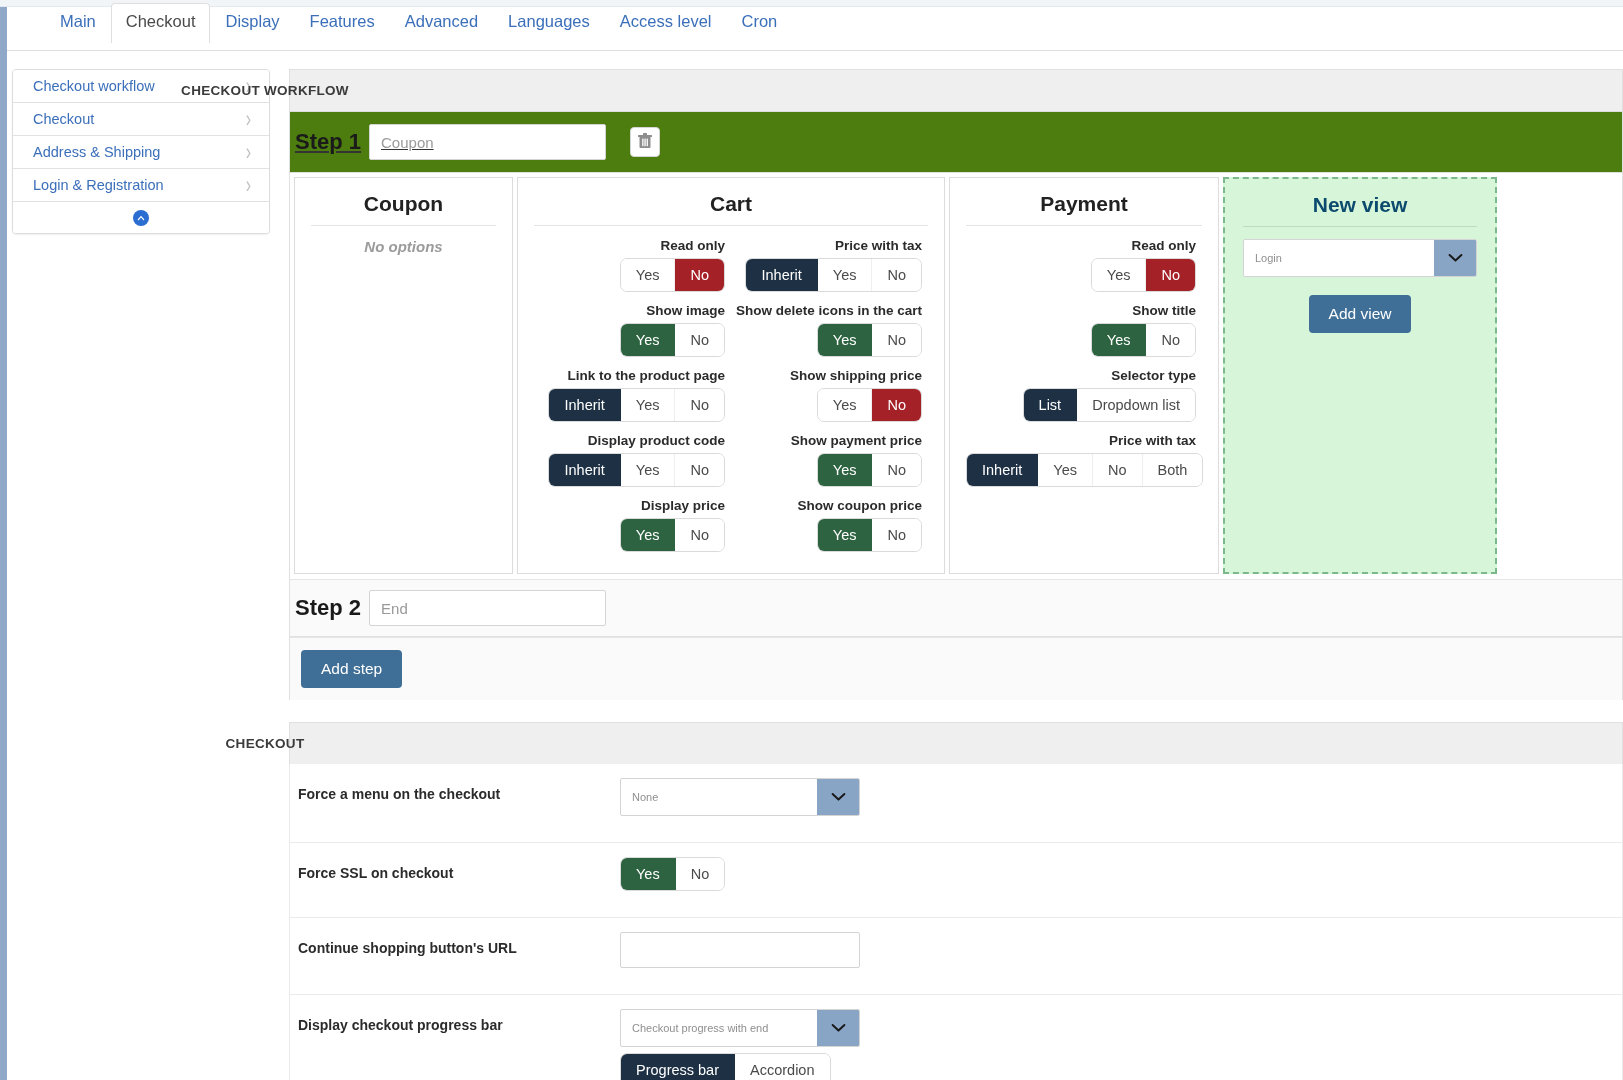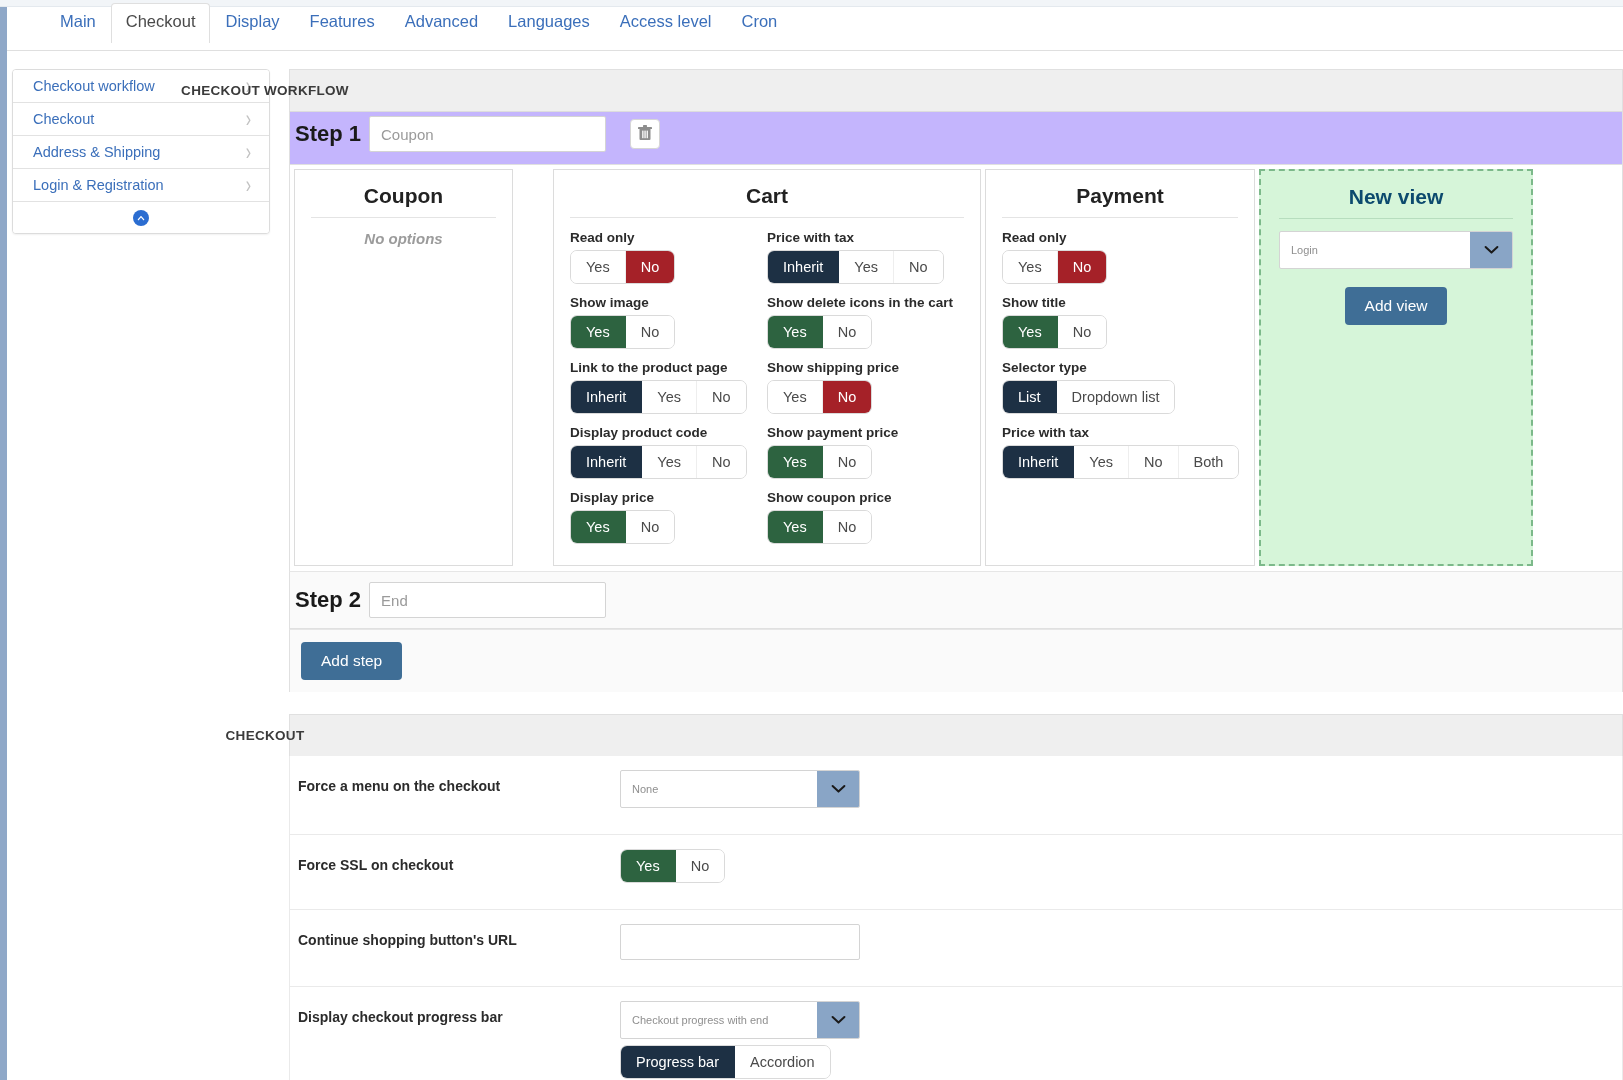--- a/index.html
+++ b/index.html
@@ -113,25 +113,25 @@
     border-bottom: none;
     height: 42px;
     display: flex; align-items: center; justify-content: center;
     font-weight: bold; font-size: 13.5px;
     letter-spacing: .3px;
     color: #3b3b3b;
   }
   .panel-head span { position: relative; left: -691px; }
 
   .stepbar {
-    background: #c4b5fd;
+    background: #4d7c0f;
     border: 1px solid #e0e0e0;
     border-top: 1px solid #dddddd;
-    padding: 4px 0 12px 5px;
-    display: flex; align-items: center;
+    padding: 12px 0 12px 5px;
+    display: flex; align-items: center; text-decoration: underline;
   }
   .step-label {
     font-size: 22px; font-weight: bold; color: #1a1a1a;
     margin-right: 8px;
   }
   .txtinput {
     height: 36px; width: 237px;
     border: 1px solid #d4d4d4;
     background: #ffffff;
     border-radius: 2px;
@@ -158,21 +158,21 @@
     display: flex;
     align-items: stretch;
     gap: 4px;
   }
   .view-card {
     border: 1px solid #dcdcdc;
     background: #ffffff;
     padding: 14px 16px 10px 16px;
   }
   .view-card.coupon { width: 219px; }
-  .view-card.cart   { width: 428px; margin-left: 36px; }
+  .view-card.cart   { width: 428px; }
   .view-card.payment{ width: 270px; }
   .view-card.newview {
     width: 274px;
     background: #d6f5d9;
     border: 2px dashed #7cb98a;
     padding: 14px 18px 10px 18px;
   }
   .view-title {
     text-align: center;
     font-size: 21px; font-weight: bold;
@@ -185,21 +185,21 @@
     color: #0c4a6e;
     border-bottom: 1px solid #b7ddbe;
   }
   .no-options {
     text-align: center;
     font-style: italic; font-weight: bold;
     font-size: 15px; color: #9b9b9b;
     margin-top: 10px;
   }
 
-  .opt-grid { display: flex; flex-wrap: wrap; }
+  .opt-grid { display: flex; flex-wrap: wrap; text-align: right; }
   .opt-grid.two > .opt { width: 50%; }
   .opt-grid.one > .opt { width: 100%; }
   .opt { margin-bottom: 11px; padding-right: 6px; }
   .opt-label {
     font-size: 13.5px; font-weight: bold; color: #2b2b2b;
     margin-bottom: 5px; white-space: nowrap;
   }
   .btn-group {
     display: inline-flex;
     border: 1px solid #dadada;

